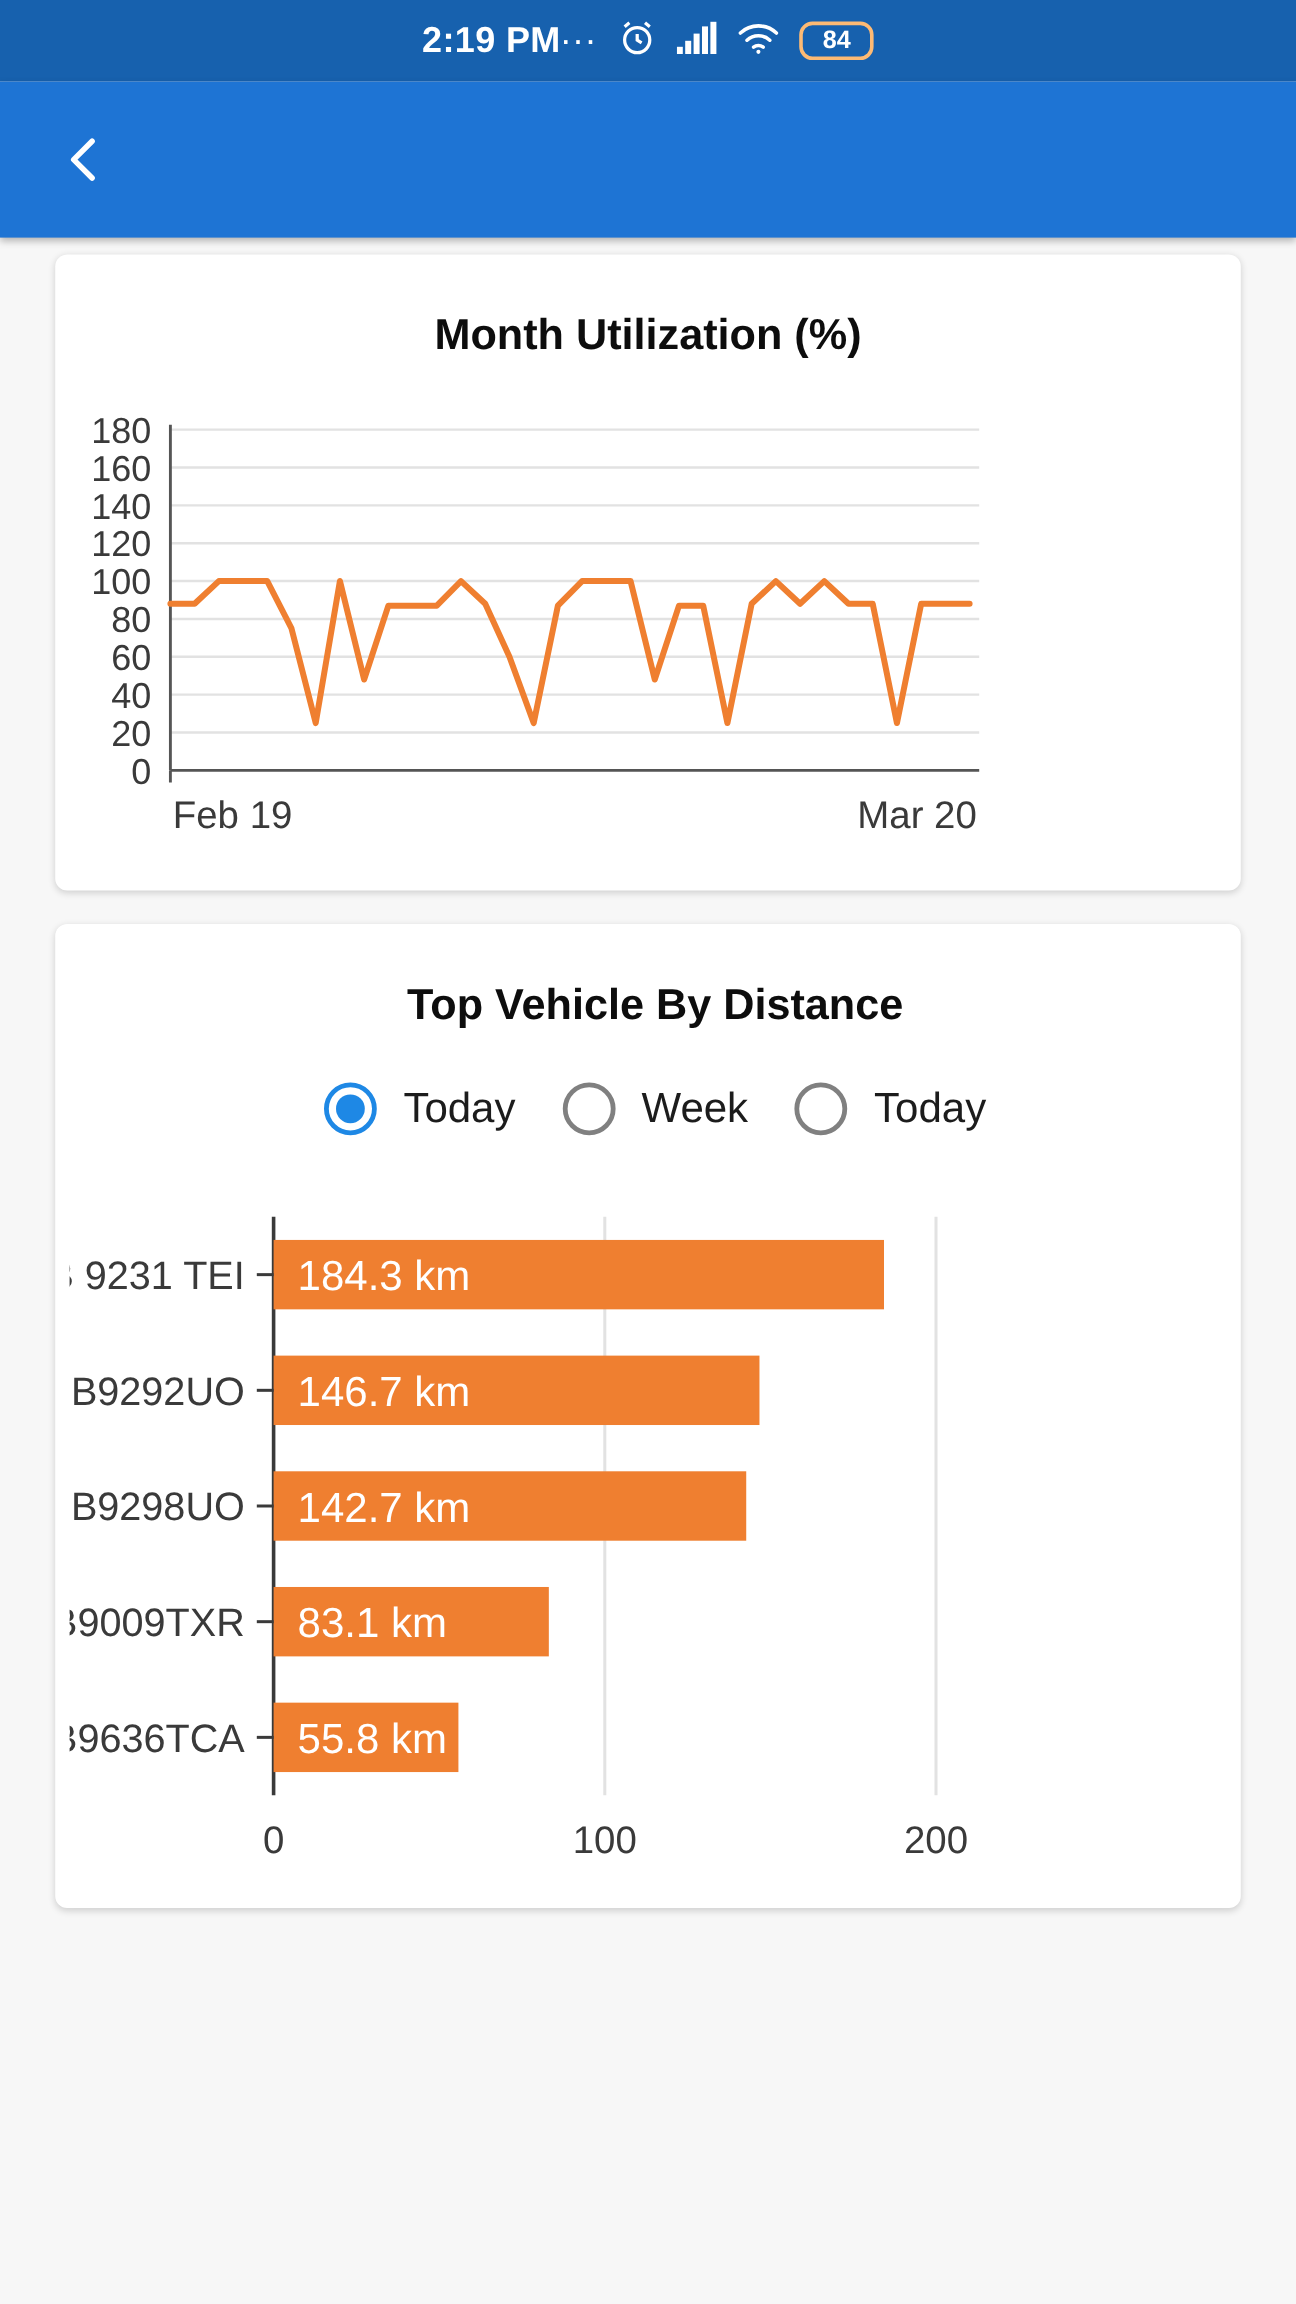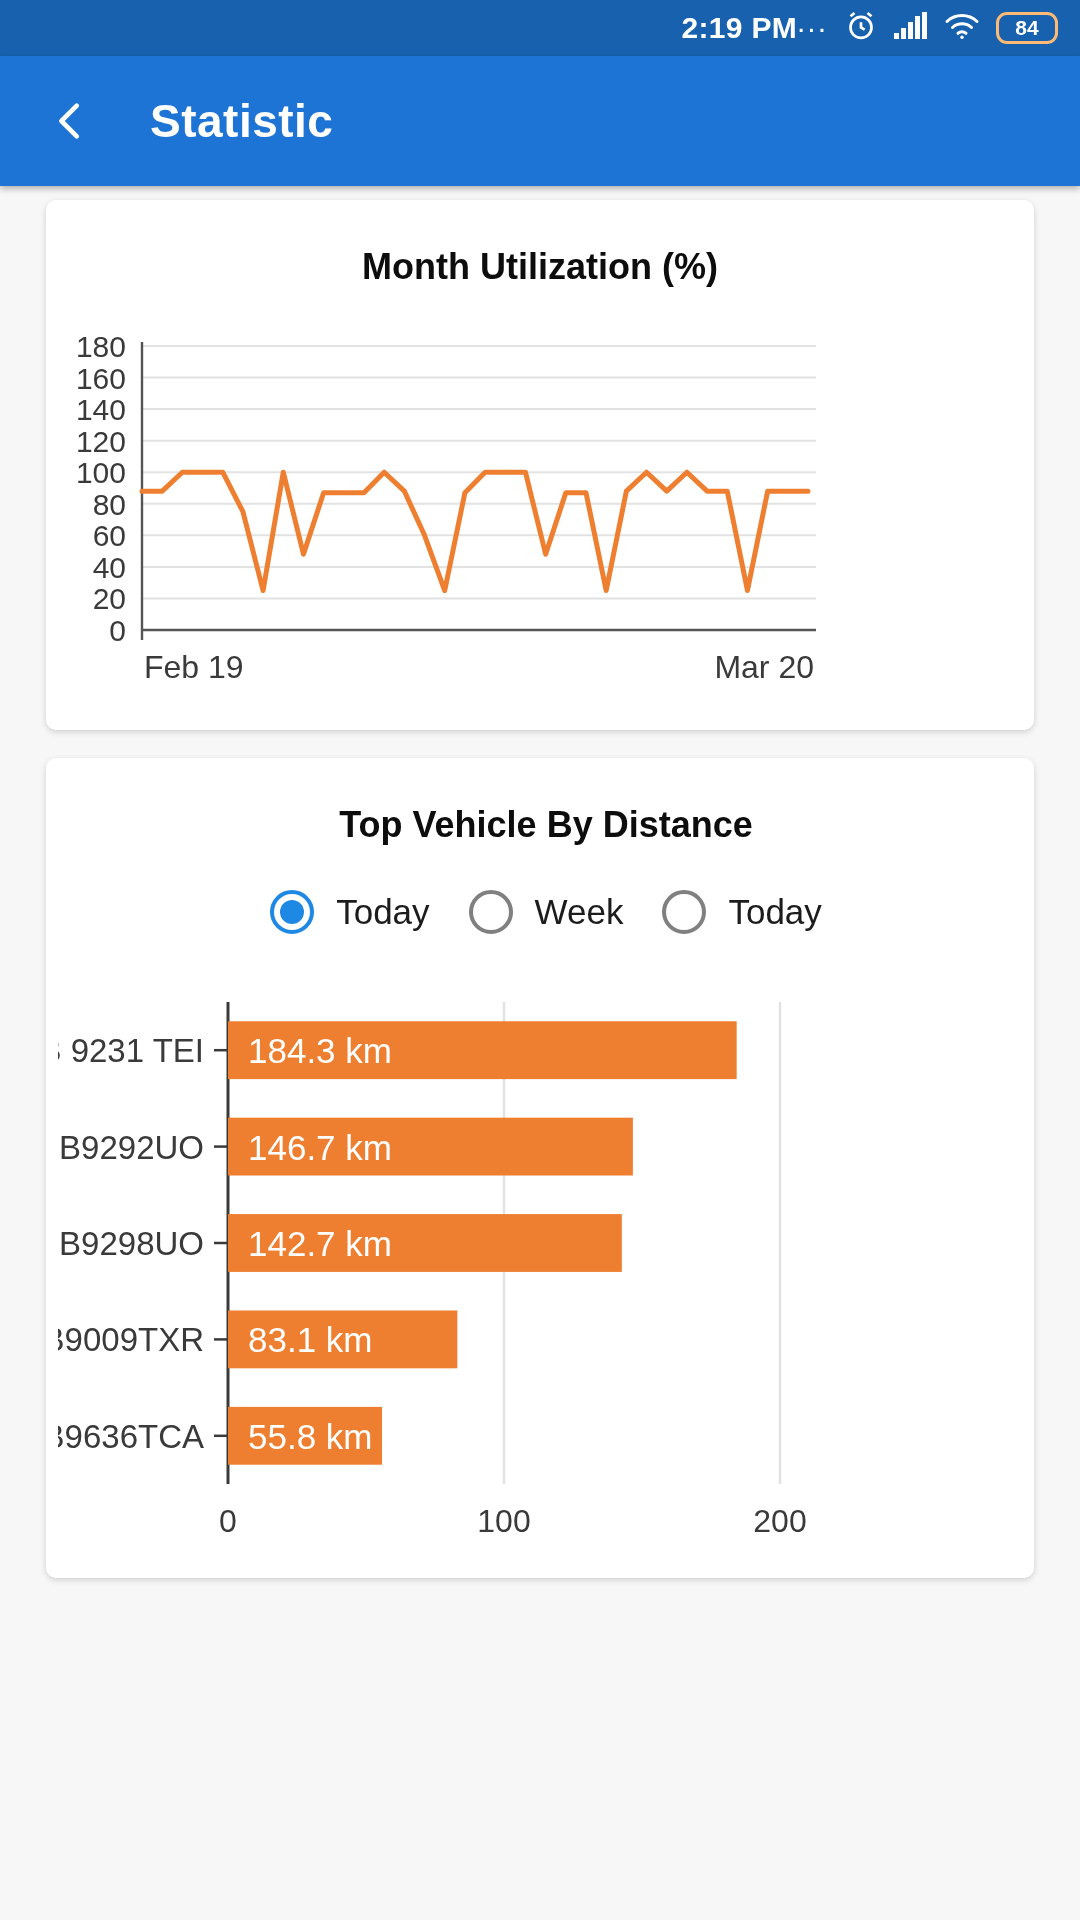--- a/index.html
+++ b/index.html
@@ -5,22 +5,22 @@
   * { margin:0; padding:0; box-sizing:border-box; }
   html,body { width:1080px; height:1920px; }
   body {
     font-family:"Liberation Sans", sans-serif;
     background:#f7f7f7;
     overflow:hidden;
   }
 
   
   .statusbar{
-    height:56px; background:#1761ae; color:#ffffff;
-    display:flex; align-items:center; justify-content:flex-end;
+    height:68px; background:#1761ae; color:#ffffff;
+    display:flex; align-items:center; justify-content:center;
     padding:0 22px;
   }
   .clock{ font-size:30px; font-weight:bold; letter-spacing:.3px; }
   .sys-icons{ display:flex; align-items:center; gap:16px; }
   .dots{ font-size:30px; letter-spacing:2px; line-height:12px; position:relative; top:-6px;}
   .battery{
     border:3px solid #fdba74; border-radius:11px;
     width:62px; height:32px; display:flex; align-items:center;
     justify-content:center; font-size:21px; font-weight:bold;
   }
@@ -109,21 +109,20 @@
     </div>
   </div>
 </div>
 
 <div class="appbar">
   <div class="back">
     <svg width="46" height="46" viewBox="0 0 24 24" fill="none" stroke="#ffffff" stroke-width="2.4" stroke-linecap="round" stroke-linejoin="round">
       <polyline points="15 4 7 12 15 20"></polyline>
     </svg>
   </div>
-  <div class="title">Statistic</div>
 </div>
 
 <div class="scroll">
 
   <div class="card card-line">
     <div class="card-title">Month Utilization (%)</div>
     <div class="line-wrap">
       <svg id="line-svg" width="788" height="360" viewBox="0 0 788 360">
           <line x1="96" y1="298" x2="770" y2="298" stroke="#555555" stroke-width="2.4"></line>
           <text x="80" y="309" text-anchor="end" font-family="&quot;Liberation Sans&quot;, sans-serif" font-size="30" fill="#3a3a3a">0</text>

